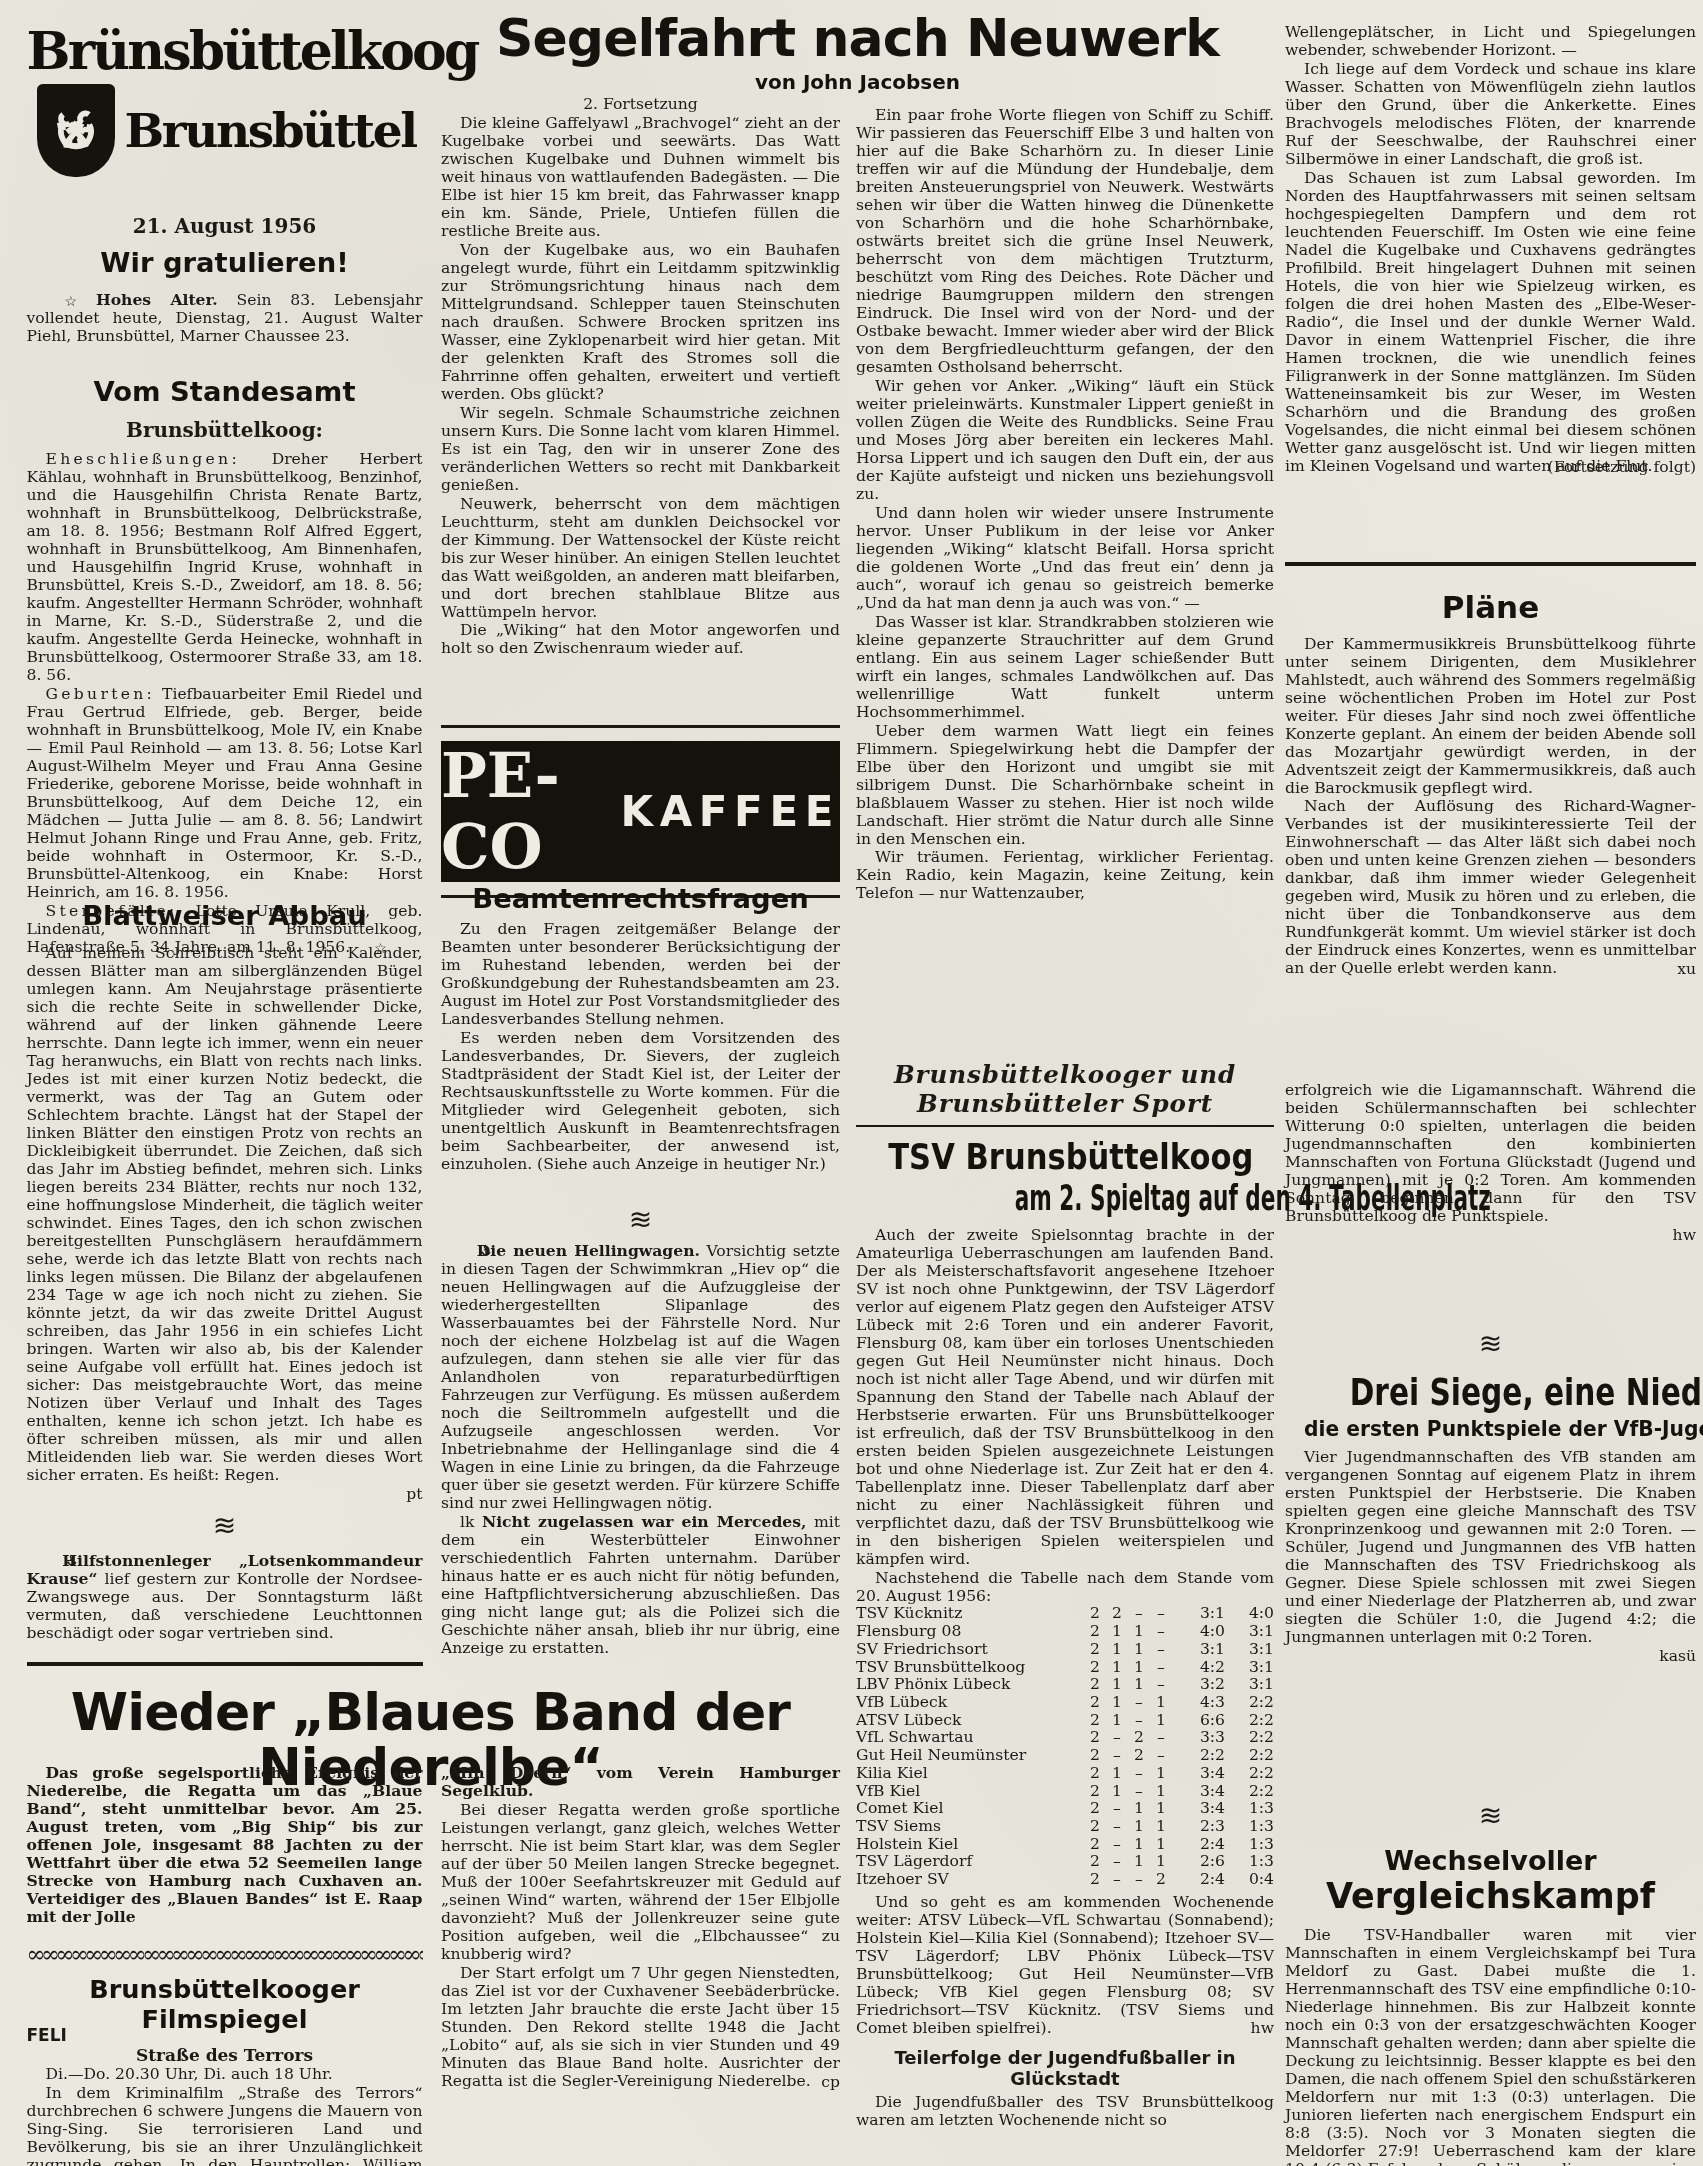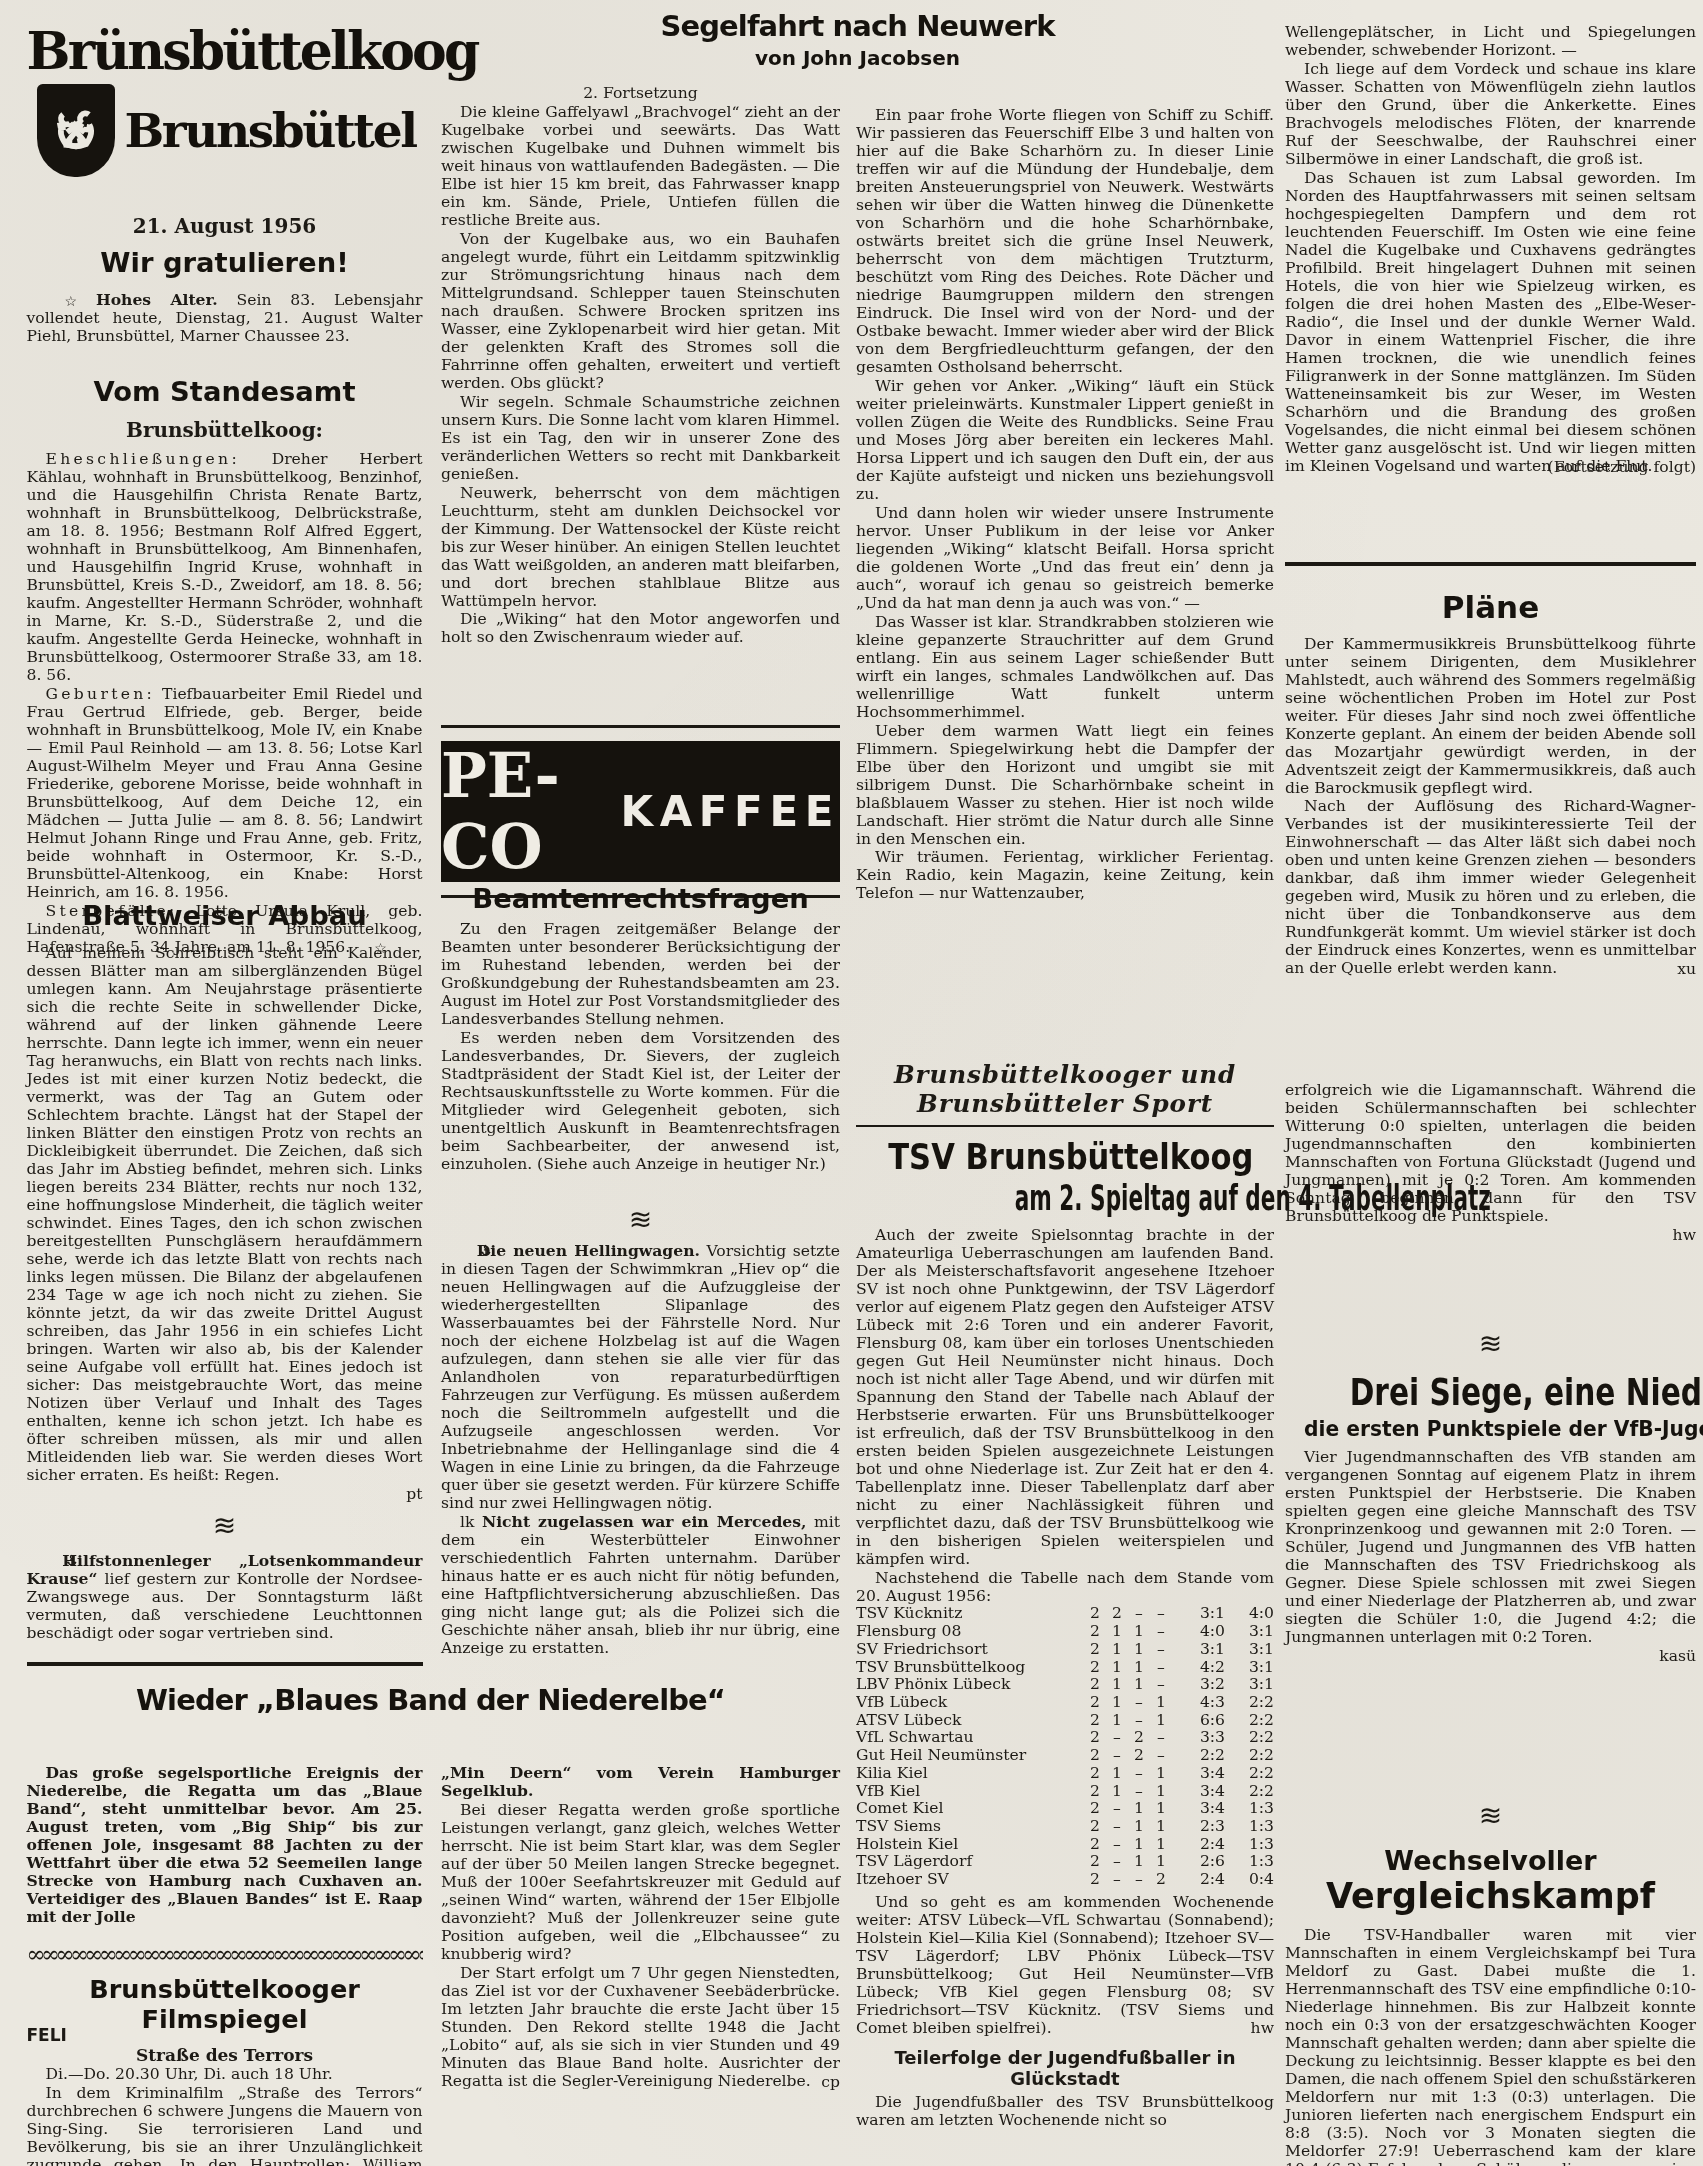--- a/index.html
+++ b/index.html
@@ -15,21 +15,21 @@
   .blk{position:absolute;}
   .p{font-size:15.6px;line-height:18px;text-align:justify;text-indent:19px;margin:0 0 0.9px 0;}
   .p.noind{text-indent:0;}
   .lead-b{font-weight:bold;}
   .lsp{letter-spacing:3.3px;font-weight:normal;}
   .sig{font-size:15.6px;line-height:18px;text-align:right;}
   .sig.pull{margin-top:-18px;}
   .h-sans{font-family:"DejaVu Sans",sans-serif;font-weight:bold;text-align:center;color:#16130e;margin:0;}
   .h-sec{font-size:27.4px;line-height:1.12;}
   .h-sub{font-family:"DejaVu Serif",serif;font-weight:bold;font-size:20px;text-align:center;margin:1.9px 0 0 0;}
-  .h-xl{font-size:29px;letter-spacing:-0.9px;line-height:1.05;}
+  .h-xl{font-size:52px;letter-spacing:-0.9px;line-height:1.05;}
   .byline{font-size:20px;margin-top:3.8px;}
   .hl-line{text-align:center;white-space:nowrap;}
   .cx{display:inline-block;transform:scaleX(var(--sx,1));transform-origin:center;}
   .rule-short{width:106px;height:3.8px;background:#1c1913;margin:0 auto;}
   .rule-full{height:2.8px;background:#1c1913;}
   .wavy{text-align:center;font-size:28px;line-height:24.6px;color:#1c1913;font-family:"DejaVu Sans",sans-serif;}
   .chain{white-space:nowrap;overflow:hidden;font-size:23px;line-height:21px;letter-spacing:-4.7px;color:#1c1913;text-align:center;}
   .star{font-size:14px;display:inline-block;transform:translateY(0.9px);}
   .anchor-ic{display:inline-block;width:14px;height:14px;vertical-align:-1.9px;margin-right:2.8px;}
   .anchor-ic svg{width:100%;height:100%;stroke:#1d1a15;fill:none;stroke-width:2.4;}
@@ -129,21 +129,21 @@
   <div class="film-title">Straße des Terrors</div>
   <p class="p">Di.—Do. 20.30 Uhr, Di. auch 18 Uhr.</p>
   <p class="p">In dem Kriminalfilm „Straße des Terrors“ durchbrechen 6 schwere Jungens die Mauern von Sing-Sing. Sie terrorisieren Land und Bevölkerung, bis sie an ihrer Unzulänglichkeit zugrunde gehen. In den Hauptrollen: William Bendix, Arthur Kennedy. (Jg. ab 16).</p>
 </div>
 
 <div class="blk" style="left:441px;top:11.4px;width:833px">
   <h1 class="h-sans h-xl">Segelfahrt nach Neuwerk</h1>
   <div class="h-sans byline">von John Jacobsen</div>
 </div>
 
-<div class="blk" style="left:441px;top:84px;width:399px">
+<div class="blk" style="left:441px;top:95px;width:399px">
   <p class="p noind" style="text-align:center">2. Fortsetzung</p>
   <p class="p">Die kleine Gaffelyawl „Brachvogel“ zieht an der Kugelbake vorbei und seewärts. Das Watt zwischen Kugelbake und Duhnen wimmelt bis weit hinaus von wattlaufenden Badegästen. — Die Elbe ist hier 15 km breit, das Fahrwasser knapp ein km. Sände, Priele, Untiefen füllen die restliche Breite aus.</p>
   <p class="p">Von der Kugelbake aus, wo ein Bauhafen angelegt wurde, führt ein Leitdamm spitzwinklig zur Strömungsrichtung hinaus nach dem Mittelgrundsand. Schlepper tauen Steinschuten nach draußen. Schwere Brocken spritzen ins Wasser, eine Zyklopenarbeit wird hier getan. Mit der gelenkten Kraft des Stromes soll die Fahrrinne offen gehalten, erweitert und vertieft werden. Obs glückt?</p>
   <p class="p">Wir segeln. Schmale Schaumstriche zeichnen unsern Kurs. Die Sonne lacht vom klaren Himmel. Es ist ein Tag, den wir in unserer Zone des veränderlichen Wetters so recht mit Dankbarkeit genießen.</p>
   <p class="p">Neuwerk, beherrscht von dem mächtigen Leuchtturm, steht am dunklen Deichsockel vor der Kimmung. Der Wattensockel der Küste reicht bis zur Weser hinüber. An einigen Stellen leuchtet das Watt weißgolden, an anderen matt bleifarben, und dort brechen stahlblaue Blitze aus Wattümpeln hervor.</p>
   <p class="p">Die „Wiking“ hat den Motor angeworfen und holt so den Zwischenraum wieder auf.</p>
 </div>
 
 <div class="blk" style="left:441px;top:725px;width:399px">
   <div class="rule-full"></div>

